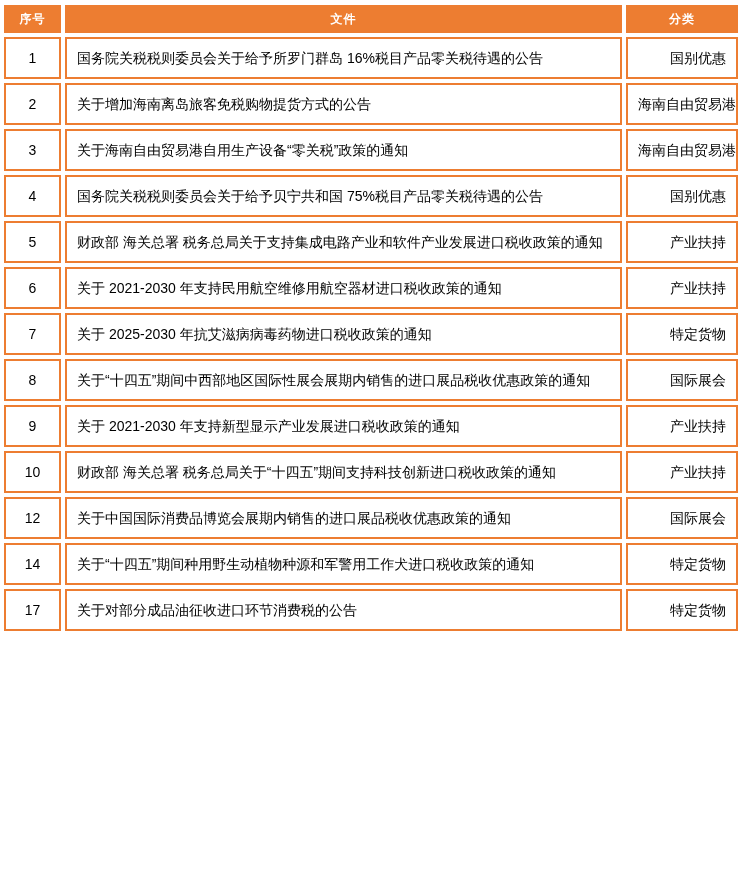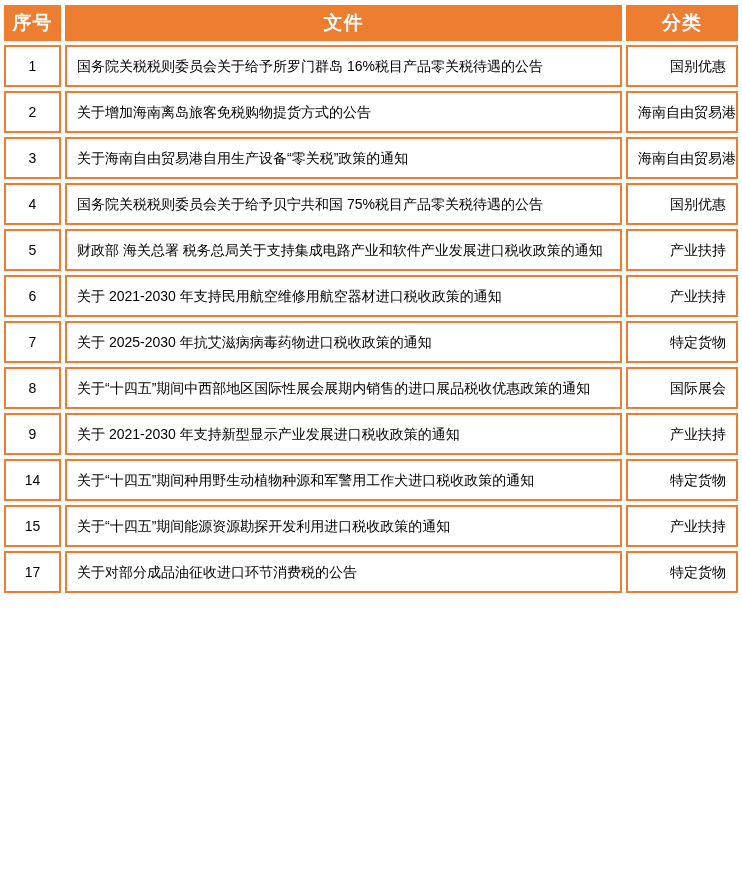--- a/index.html
+++ b/index.html
@@ -20,21 +20,21 @@
     border-collapse: separate;
     border-spacing: 4px;
     table-layout: fixed;
     width: 742px;
     margin: 0;
   }
   table.doc-table th {
     background: var(--accent);
     border: 2px solid var(--accent);
     color: var(--header-text);
-    font-size: 19px;
+    font-size: 12px;
     font-weight: bold;
     text-align: center;
     height: 18px;
     padding: 3px 2px;
     letter-spacing: 1px;
   }
   table.doc-table td {
     background: var(--cell-bg);
     border: 2px solid var(--accent);
     color: var(--body-text);
@@ -118,28 +118,33 @@
           <td class="c-index">8</td>
           <td class="c-file">关于“十四五”期间中西部地区国际性展会展期内销售的进口展品税收优惠政策的通知</td>
           <td class="c-category">国际展会</td>
         </tr>
         <tr>
           <td class="c-index">9</td>
           <td class="c-file">关于 2021-2030 年支持新型显示产业发展进口税收政策的通知</td>
           <td class="c-category">产业扶持</td>
         </tr>
         <tr>
+          <td class="c-index">10</td>
+          <td class="c-file">财政部 海关总署 税务总局关于“十四五”期间支持科技创新进口税收政策的通知</td>
+          <td class="c-category">产业扶持</td>
+        </tr>
+        <tr>
+          <td class="c-index">12</td>
+          <td class="c-file">关于中国国际消费品博览会展期内销售的进口展品税收优惠政策的通知</td>
+          <td class="c-category">国际展会</td>
+        </tr>
+        <tr>
           <td class="c-index">14</td>
           <td class="c-file">关于“十四五”期间种用野生动植物种源和军警用工作犬进口税收政策的通知</td>
           <td class="c-category">特定货物</td>
-        </tr>
-        <tr>
-          <td class="c-index">15</td>
-          <td class="c-file">关于“十四五”期间能源资源勘探开发利用进口税收政策的通知</td>
-          <td class="c-category">产业扶持</td>
         </tr>
         <tr>
           <td class="c-index">17</td>
           <td class="c-file">关于对部分成品油征收进口环节消费税的公告</td>
           <td class="c-category">特定货物</td>
         </tr>
       </tbody>
   </table>
 </div>
 

